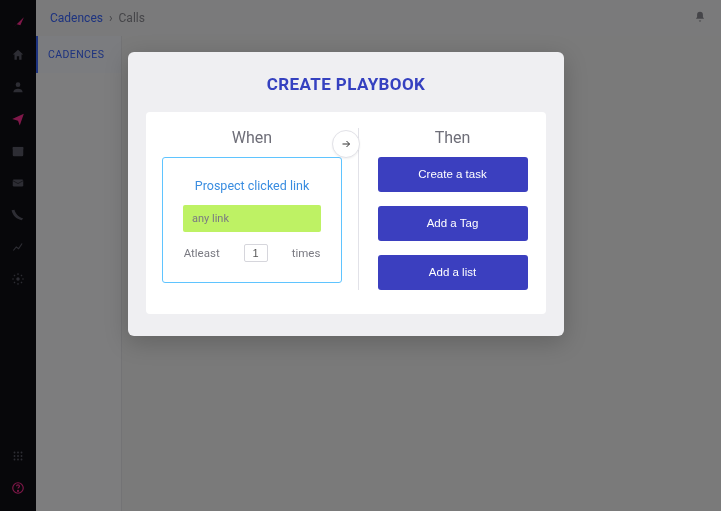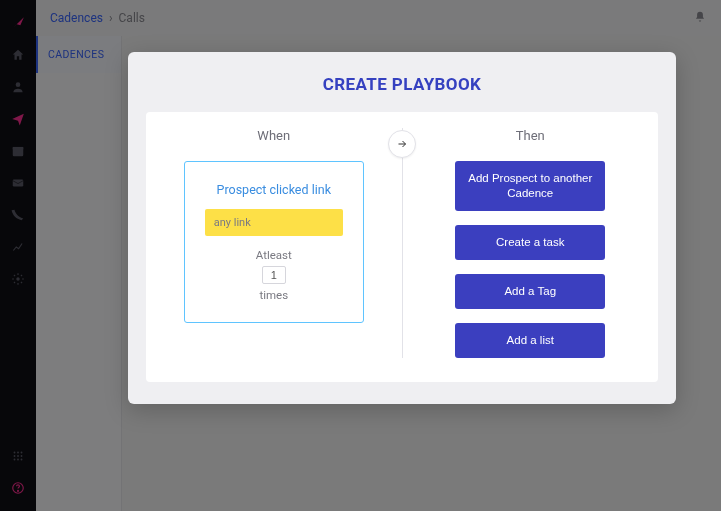--- a/index.html
+++ b/index.html
@@ -80,21 +80,21 @@
     color: #3a66ff;
     border-left: 2px solid #3a66ff;
     background: #f7f8ff;
   }
 
   
   .modal {
     position: absolute;
     left: 128px;
     top: 52px;
-    width: 548px;
+    width: 436px;
     background: #efeff2;
     border-radius: 6px;
     box-shadow: 0 6px 24px rgba(0,0,0,.2);
     padding: 22px 18px;
     z-index: 100;
   }
   .modal-title {
     text-align: center;
     color: #3541c0;
     font-weight: 700;
@@ -132,52 +132,51 @@
     border: 1px solid #e2e2e8;
     display: flex;
     align-items: center;
     justify-content: center;
     color: #333;
     box-shadow: 0 1px 2px rgba(0,0,0,0.06);
   }
   .arrow-circle svg { width: 12px; height: 12px; }
   .col-header {
     color: #6e6e78;
-    font-size: 13px;
-    margin-bottom: 18px;
+    font-size: 16px;
+    margin-bottom: 10px;
   }
   .when-card {
     border: 1px solid #5fc4ff;
     border-radius: 3px;
     width: 180px;
     padding: 20px;
     font-size: 12px;
   }
   .when-title {
     color: #3a8de0;
     text-align: center;
     font-size: 12.5px;
     margin-bottom: 12px;
   }
   .link-select {
-    background: #fde047;
+    background: #bef264;
     color: #7a7a82;
     font-size: 11px;
     padding: 7px 9px;
     border-radius: 2px;
     margin-bottom: 12px;
   }
   .atleast-row {
     display: flex;
     align-items: center;
     justify-content: center;
-    gap: 4px;
+    gap: 24px;
     color: #7a7a82;
     font-size: 11.5px;
-    flex-direction: column;
   }
   .count-input {
     width: 24px;
     height: 18px;
     border: 1px solid #d6d6dc;
     border-radius: 2px;
     text-align: center;
     font-size: 11px;
     color: #555;
   }
@@ -310,19 +309,18 @@
     <div class="vdiv"></div>
 
     <div class="arrow-circle">
       <svg viewBox="0 0 24 24" fill="none" stroke="currentColor" stroke-width="2">
           <path d="M5 12h14M13 6l6 6-6 6"></path>
         </svg>
     </div>
 
     <div class="col">
       <div class="col-header">Then</div>
-      <button class="then-btn">Add Prospect to another Cadence</button>
       <button class="then-btn">Create a task</button>
       <button class="then-btn">Add a Tag</button>
       <button class="then-btn">Add a list</button>
     </div>
   </div>
 </div>
 
 </body></html>

